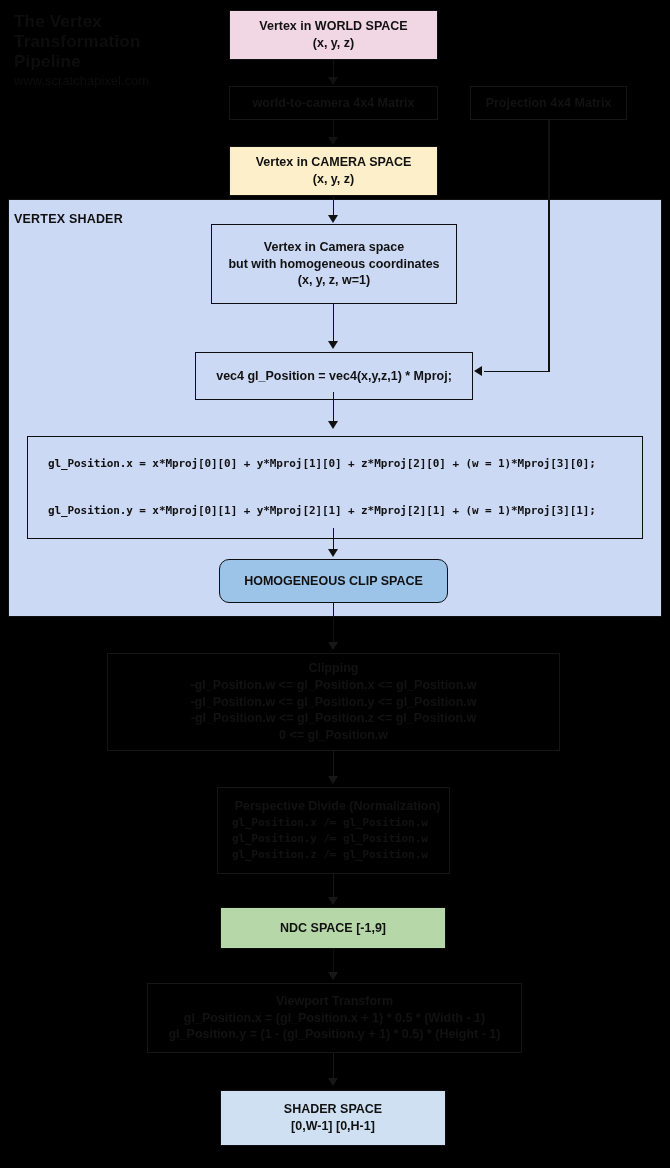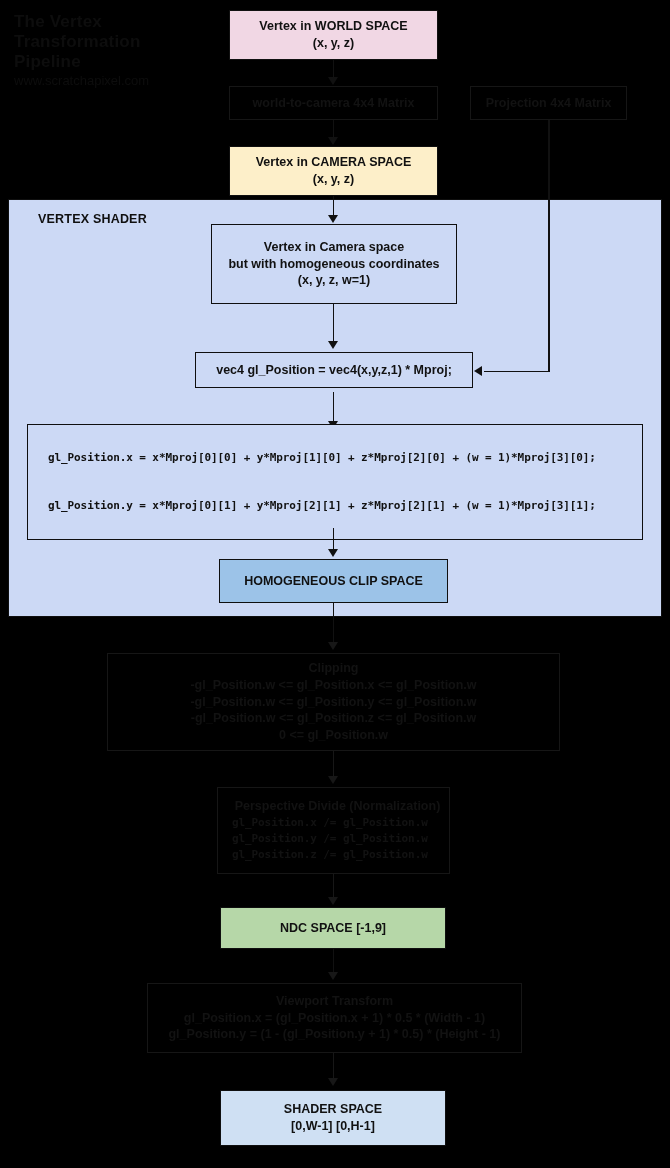--- a/index.html
+++ b/index.html
@@ -100,39 +100,39 @@
     border: 1.5px solid #0f0f0f;
     box-sizing: border-box;
   }
   #vertex-shader-label {
     position: absolute;
     left: 14px; top: 212px;
     font-size: 12.5px;
     font-weight: bold;
     color: #101010;
     letter-spacing: 0.2px;
-    margin-left: 24px;
   }
   #homogeneous-coords-box {
     left: 211px; top: 224px; width: 246px; height: 80px;
     background: #ccd9f5;
   }
   #glposition-expr-box {
-    left: 195px; top: 352px; width: 278px; height: 36px;
+    left: 195px; top: 352px; width: 278px; height: 48px;
     background: #ccd9f5;
   }
   #glposition-components-box {
-    left: 27px; top: 424px; width: 616px; height: 116px;
+    left: 27px; top: 436px; width: 616px; height: 103px;
     background: #ccd9f5;
     justify-content: flex-start;
     padding-left: 20px;
   }
   #clip-space-box {
     left: 219px; top: 559px; width: 229px; height: 44px;
     background: #9cc3e8;
+    border-radius: 10px;
   }
 
   
   #clipping-box {
     left: 107px; top: 653px; width: 453px; height: 98px;
   }
   #perspective-divide-box {
     left: 217px; top: 787px; width: 233px; height: 87px;
     justify-content: flex-start;
     padding-left: 14px;

